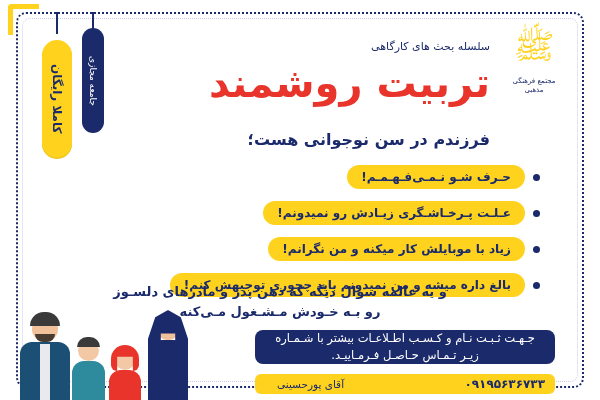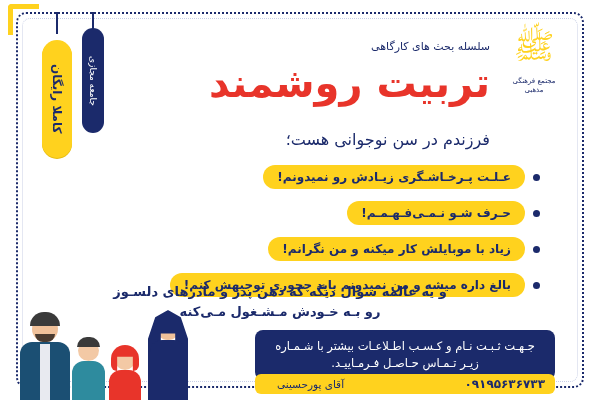--- a/index.html
+++ b/index.html
@@ -162,21 +162,21 @@
     direction: rtl;
     text-align: right;
     letter-spacing: 1px;
   }
   .subtitle {
     position: absolute;
     right: 110px;
     top: 130px;
     color: #1b2a6b;
     font-size: 16px;
-    font-weight: normal;
+    font-weight: bold;
     direction: rtl;
     text-align: right;
   }
 
   
   .bullets {
     position: absolute;
     right: 60px;
     top: 165px;
     width: 430px;
@@ -225,21 +225,21 @@
 
   
   .contact-box {
     position: absolute;
     right: 45px;
     top: 330px;
     width: 300px;
     background: #1b2a6b;
     color: #ffffff;
     border-radius: 8px;
-    padding: 8px 12px;
+    padding: 0 12px;
     box-sizing: border-box;
     direction: rtl;
     text-align: center;
     font-size: 11.5px;
     line-height: 17px;
   }
   
   .phone-strip {
     position: absolute;
     right: 45px;
@@ -295,25 +295,25 @@
     <div class="logo-caption">مجتمع فرهنگی مذهبی</div>
   </div>
 
   <div class="eyebrow">سلسله بحث های کارگاهی</div>
   <div class="main-title">تربیت روشمند</div>
   <div class="subtitle">فرزندم در سن نوجوانی هست؛</div>
 
   <div class="bullets">
     <div class="bullet-row">
       <span class="dot"></span>
-      <span class="pill">عـلـت پـرخـاشـگری زیـادش رو نمیدونم!</span>
+      <span class="pill">حـرف شـو نـمـی‌فـهـمـم!</span>
     </div>
     <div class="bullet-row">
       <span class="dot"></span>
-      <span class="pill">حـرف شـو نـمـی‌فـهـمـم!</span>
+      <span class="pill">عـلـت پـرخـاشـگری زیـادش رو نمیدونم!</span>
     </div>
     <div class="bullet-row">
       <span class="dot"></span>
       <span class="pill">زیاد با موبایلش کار میکنه و من نگرانم!</span>
     </div>
     <div class="bullet-row">
       <span class="dot"></span>
       <span class="pill">بالغ داره میشه و من نمیدونم باید چجوری توجیهش کنم!</span>
     </div>
   </div>

